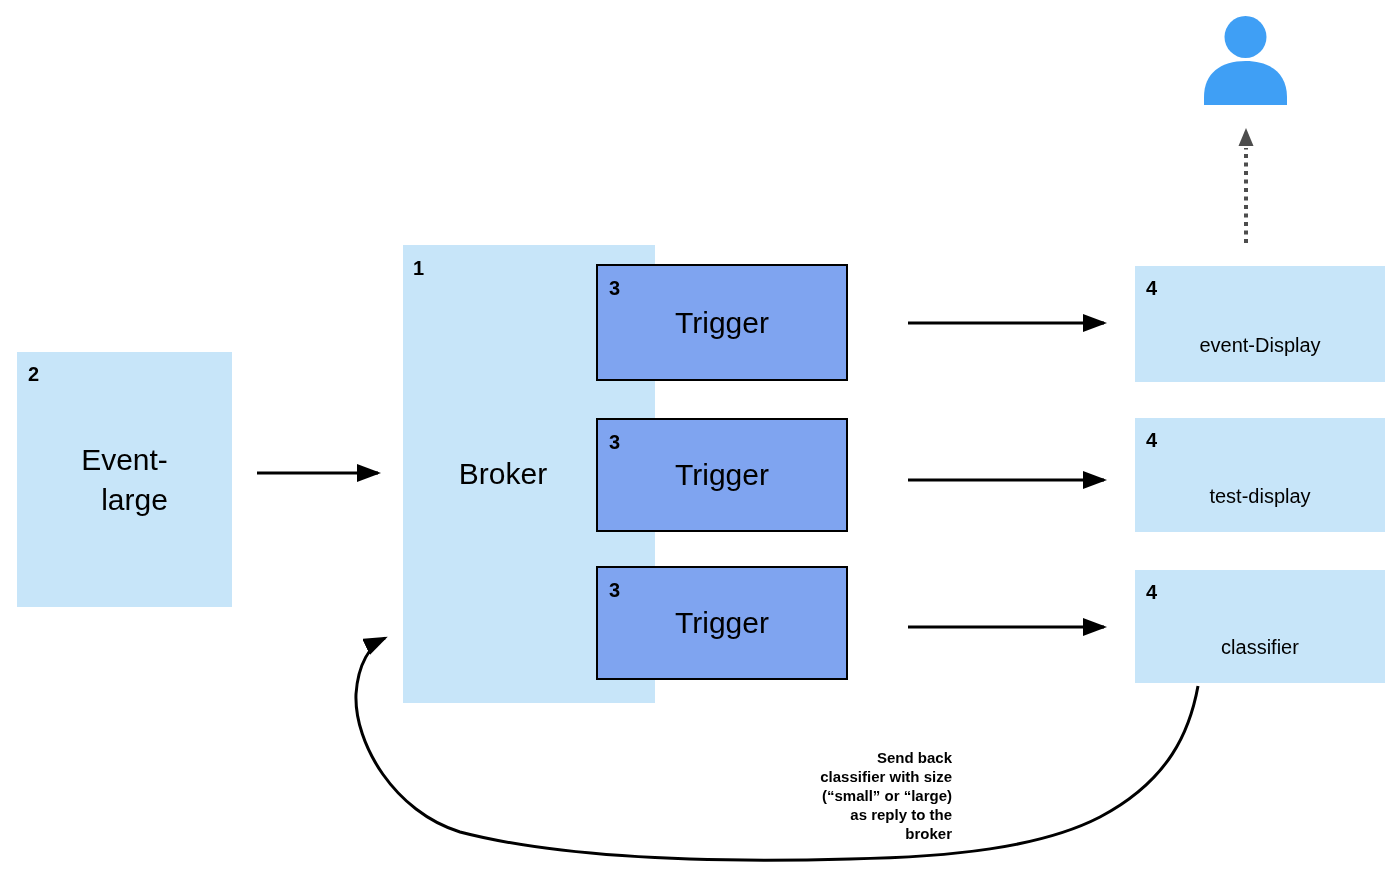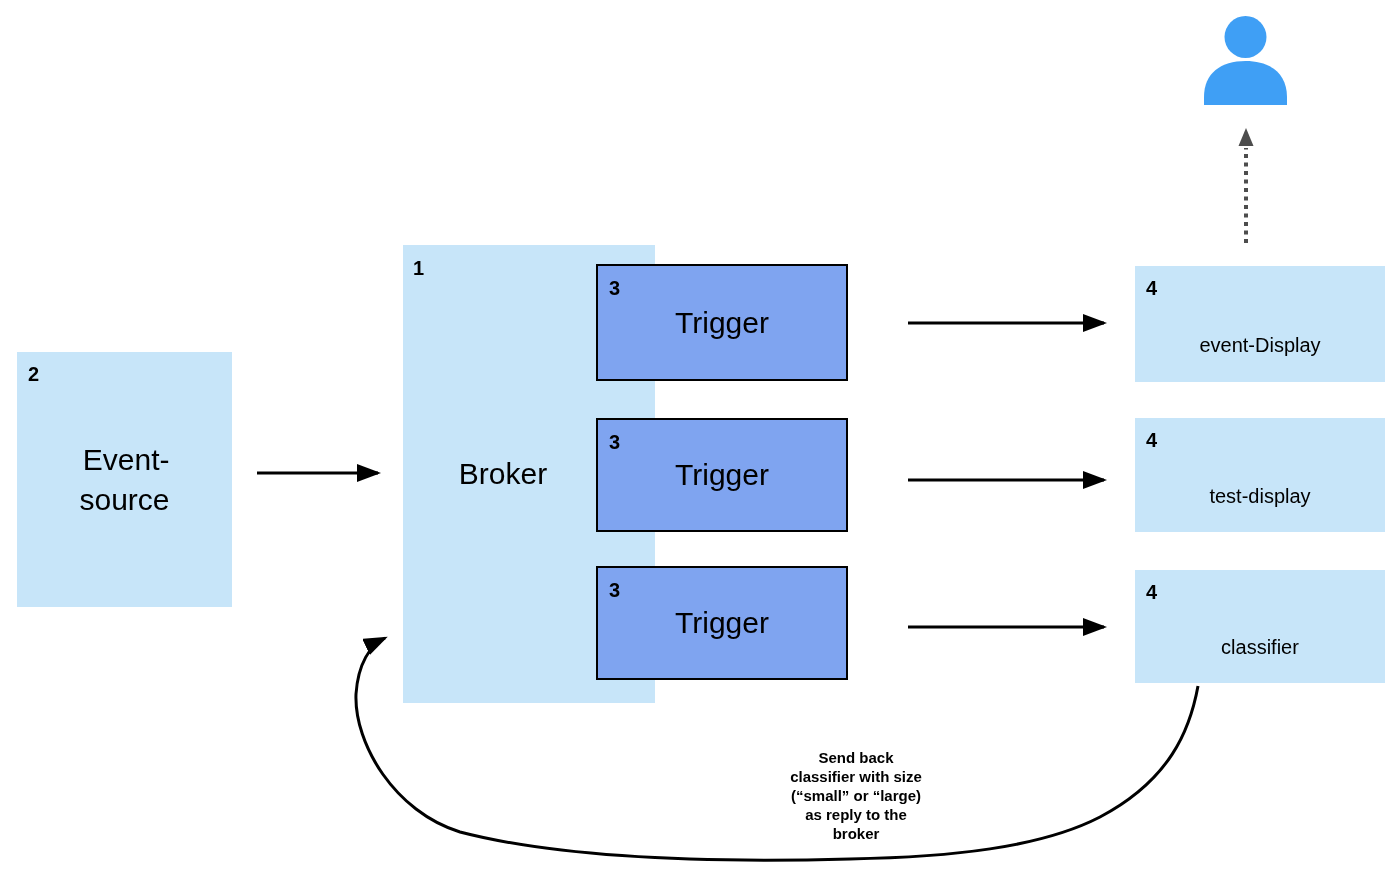--- a/index.html
+++ b/index.html
@@ -56,21 +56,21 @@
     transform: translateY(-50%);
     text-align: center;
     font-size: 30px;
   }
   .z1 { z-index: 1; }
   .z2 { z-index: 2; }
   .annotation {
     position: absolute;
     left: 760px; top: 748px;
     width: 192px;
-    text-align: center;
+    text-align: right;
     font-size: 15px;
     font-weight: bold;
     line-height: 19px;
     white-space: pre-line;
     z-index: 4;
   }
 </style>
 </head>
 <body>
 
@@ -104,21 +104,21 @@
 
     <g>
       <circle cx="1245.5" cy="37" r="21" fill="#3F9FF5"></circle>
       <path d="M1204,105 L1204,97 C1204,73 1221,61 1245.5,61 C1270,61 1287,73 1287,97 L1287,105 Z" fill="#3F9FF5"></path>
     </g>
   </svg>
 
   <div class="node fill-light z1" style="left:17px; top:352px; width:215px; height:255px;">
     <span class="num">2</span>
     <div class="node-label">Event-
-source</div>
+large</div>
   </div>
 
   <div class="node fill-light z1" style="left:403px; top:245px; width:252px; height:458px;">
     <span class="num" style="left:10px; top:13px;">1</span>
     <div class="broker-label">Broker</div>
   </div>
 
   <div class="node fill-trigger z2" style="left:596px; top:264px; width:252px; height:117px;">
     <span class="num">3</span>
     <div class="node-label">Trigger</div>

